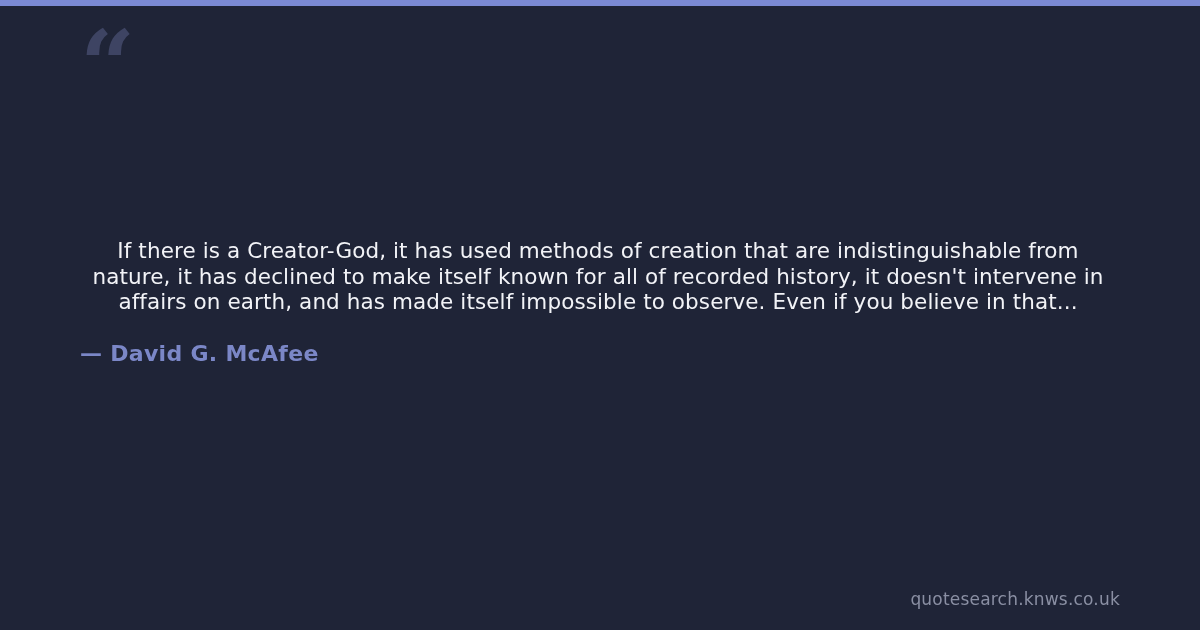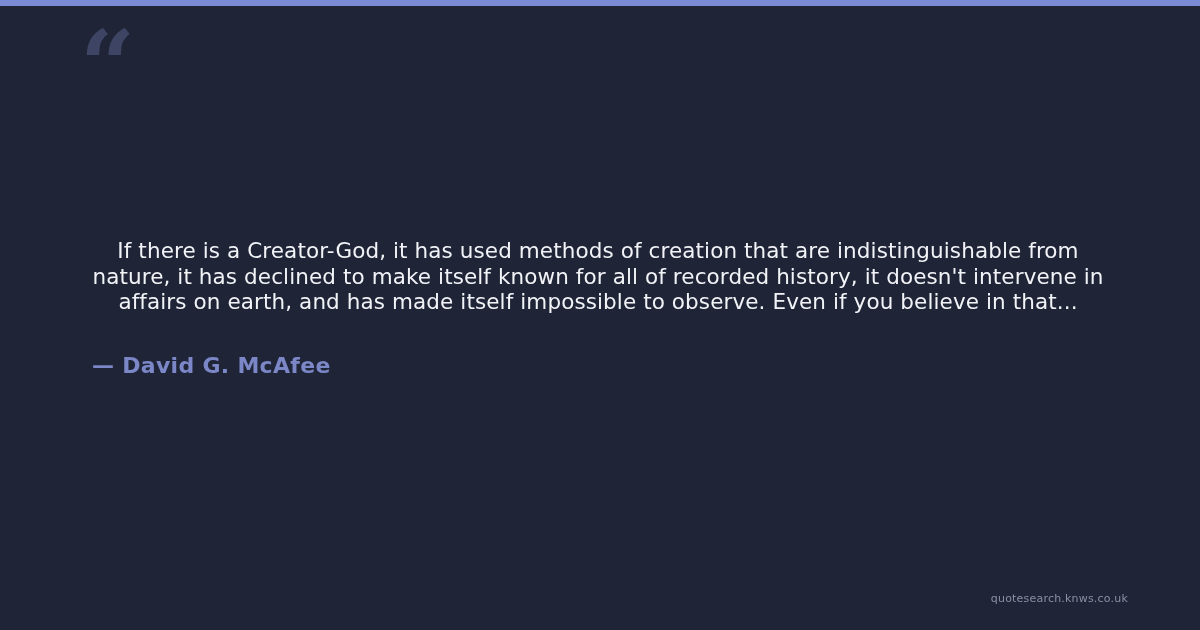--- a/index.html
+++ b/index.html
@@ -58,37 +58,37 @@
     margin: 0;
     font-size: 21.5px;
     line-height: 25.5px;
     color: #f2f3f7;
     font-weight: 400;
     letter-spacing: 0.1px;
     text-align: center;
   }
 
   .quote-author {
-    margin: 12px;
+    margin: 0;
     position: absolute;
     left: 80px;
     top: 339px;
     font-size: 22px;
     line-height: 30px;
     font-weight: 700;
     color: #7b87c7;
     letter-spacing: 0.3px;
     white-space: nowrap;
   }
 
   .watermark {
     position: absolute;
-    right: 72px;
+    right: 80px;
     bottom: 22px;
-    font-size: 11px;
+    font-size: 17px;
     line-height: 18px;
     color: #8a8fa3;
     letter-spacing: 0.2px;
     white-space: nowrap;
   }
 </style>
 </head>
 <body>
 
 <div class="quote-card">

